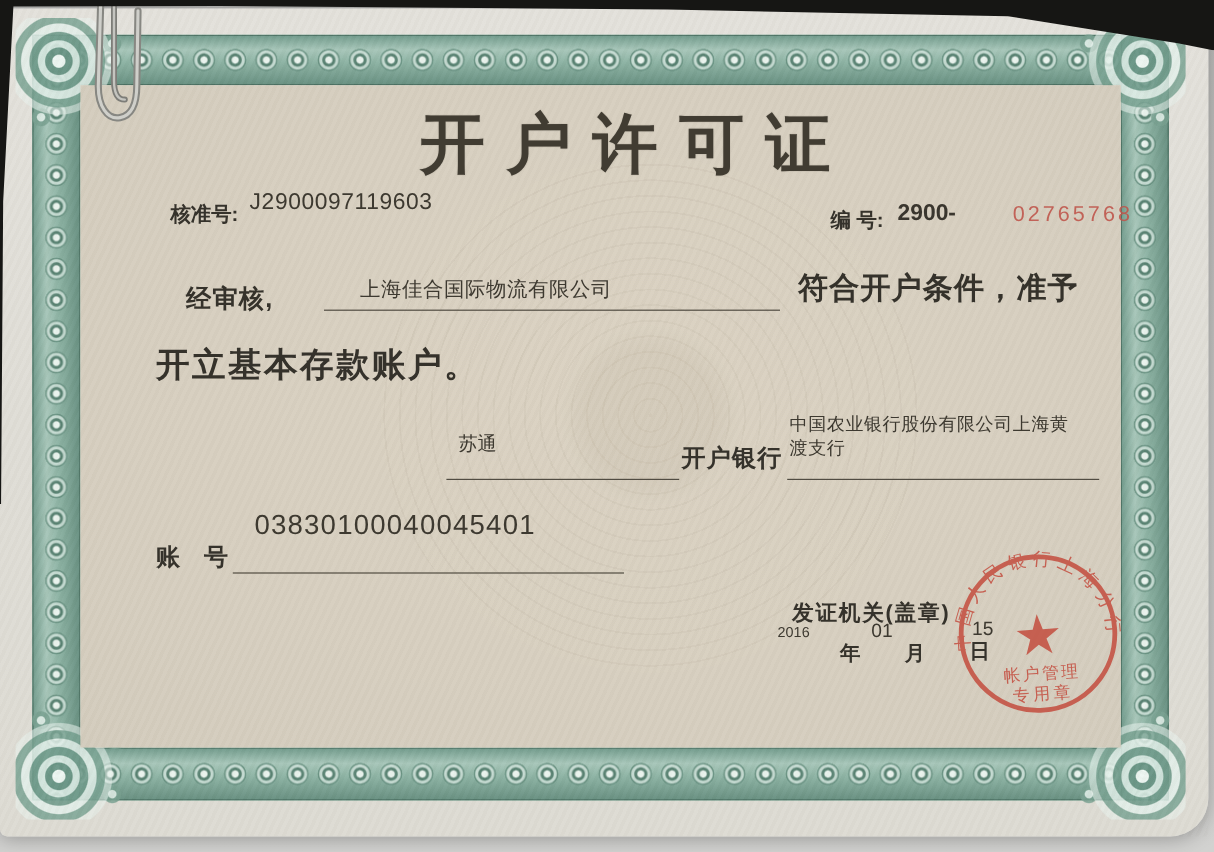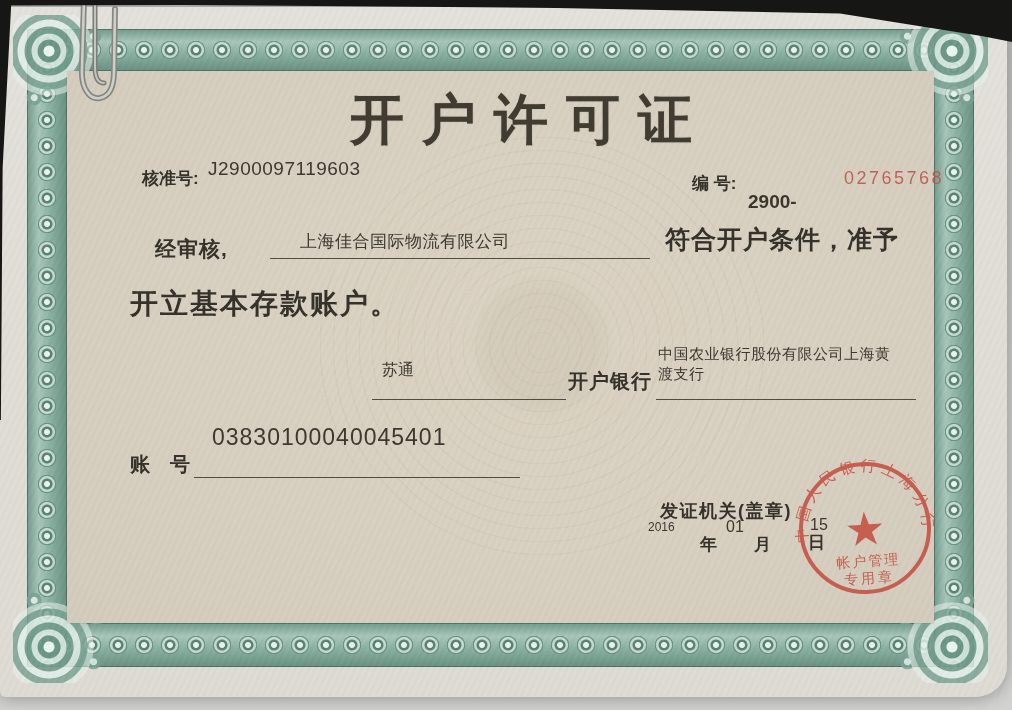--- a/index.html
+++ b/index.html
@@ -61,21 +61,21 @@
   .val{position:absolute;font-family:Liberation Sans, sans-serif;color:#3d3930;white-space:nowrap;}
   .uline{position:absolute;height:0;border-bottom:1.5px solid #514c42;}
 
   .title{position:absolute;left:310px;top:84px;width:440px;text-align:center;
     font-family:"DejaVu Serif","Liberation Serif",serif;font-weight:700;font-size:54px;
     letter-spacing:18px;color:#413c32;text-shadow:0 0 1px rgba(65,60,50,.45);}
 
   .approval-label{left:142px;top:167px;font-size:17px;}
   .approval-value{left:208px;top:158px;font-size:19px;letter-spacing:.5px;}
   .serial-label{left:692px;top:172px;font-size:17px;}
-  .serial-prefix{left:748px;top:167px;font-size:19px;font-family:"Liberation Sans",sans-serif;font-weight:600;color:#3a362e;margin-top:24px;}
+  .serial-prefix{left:748px;top:167px;font-size:19px;font-family:"Liberation Sans",sans-serif;font-weight:600;color:#3a362e;}
   .serial-number{left:804px;top:168px;font-size:18px;letter-spacing:2.5px;color:#bf544a;opacity:.88;margin-left:40px;}
 
   .body-prefix{left:155px;top:235px;font-size:21px;letter-spacing:1px;}
   .company-line{left:270px;top:258px;width:380px;}
   .company-value{left:300px;top:230px;font-size:17px;letter-spacing:.5px;}
   .body-suffix{left:665px;top:223px;font-size:25px;letter-spacing:1px;}
   .body-line2{left:130px;top:285px;font-size:28px;letter-spacing:2px;}
 
   .legalrep-label{left:134px;top:366px;font-size:20px;}
   .legalrep-line{left:372px;top:399px;width:194px;}

